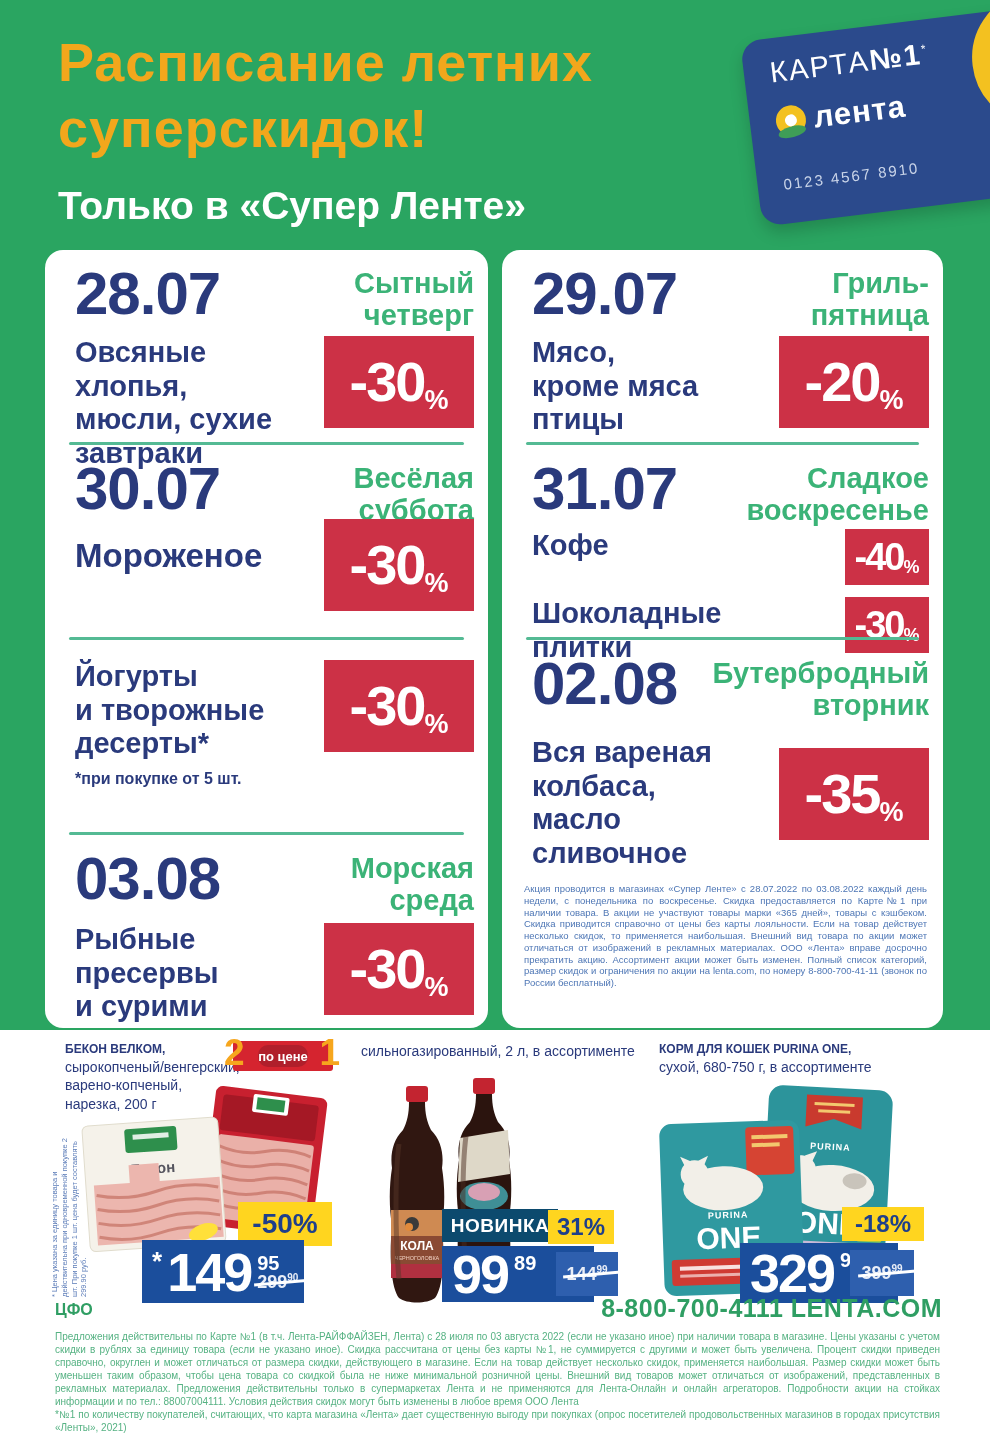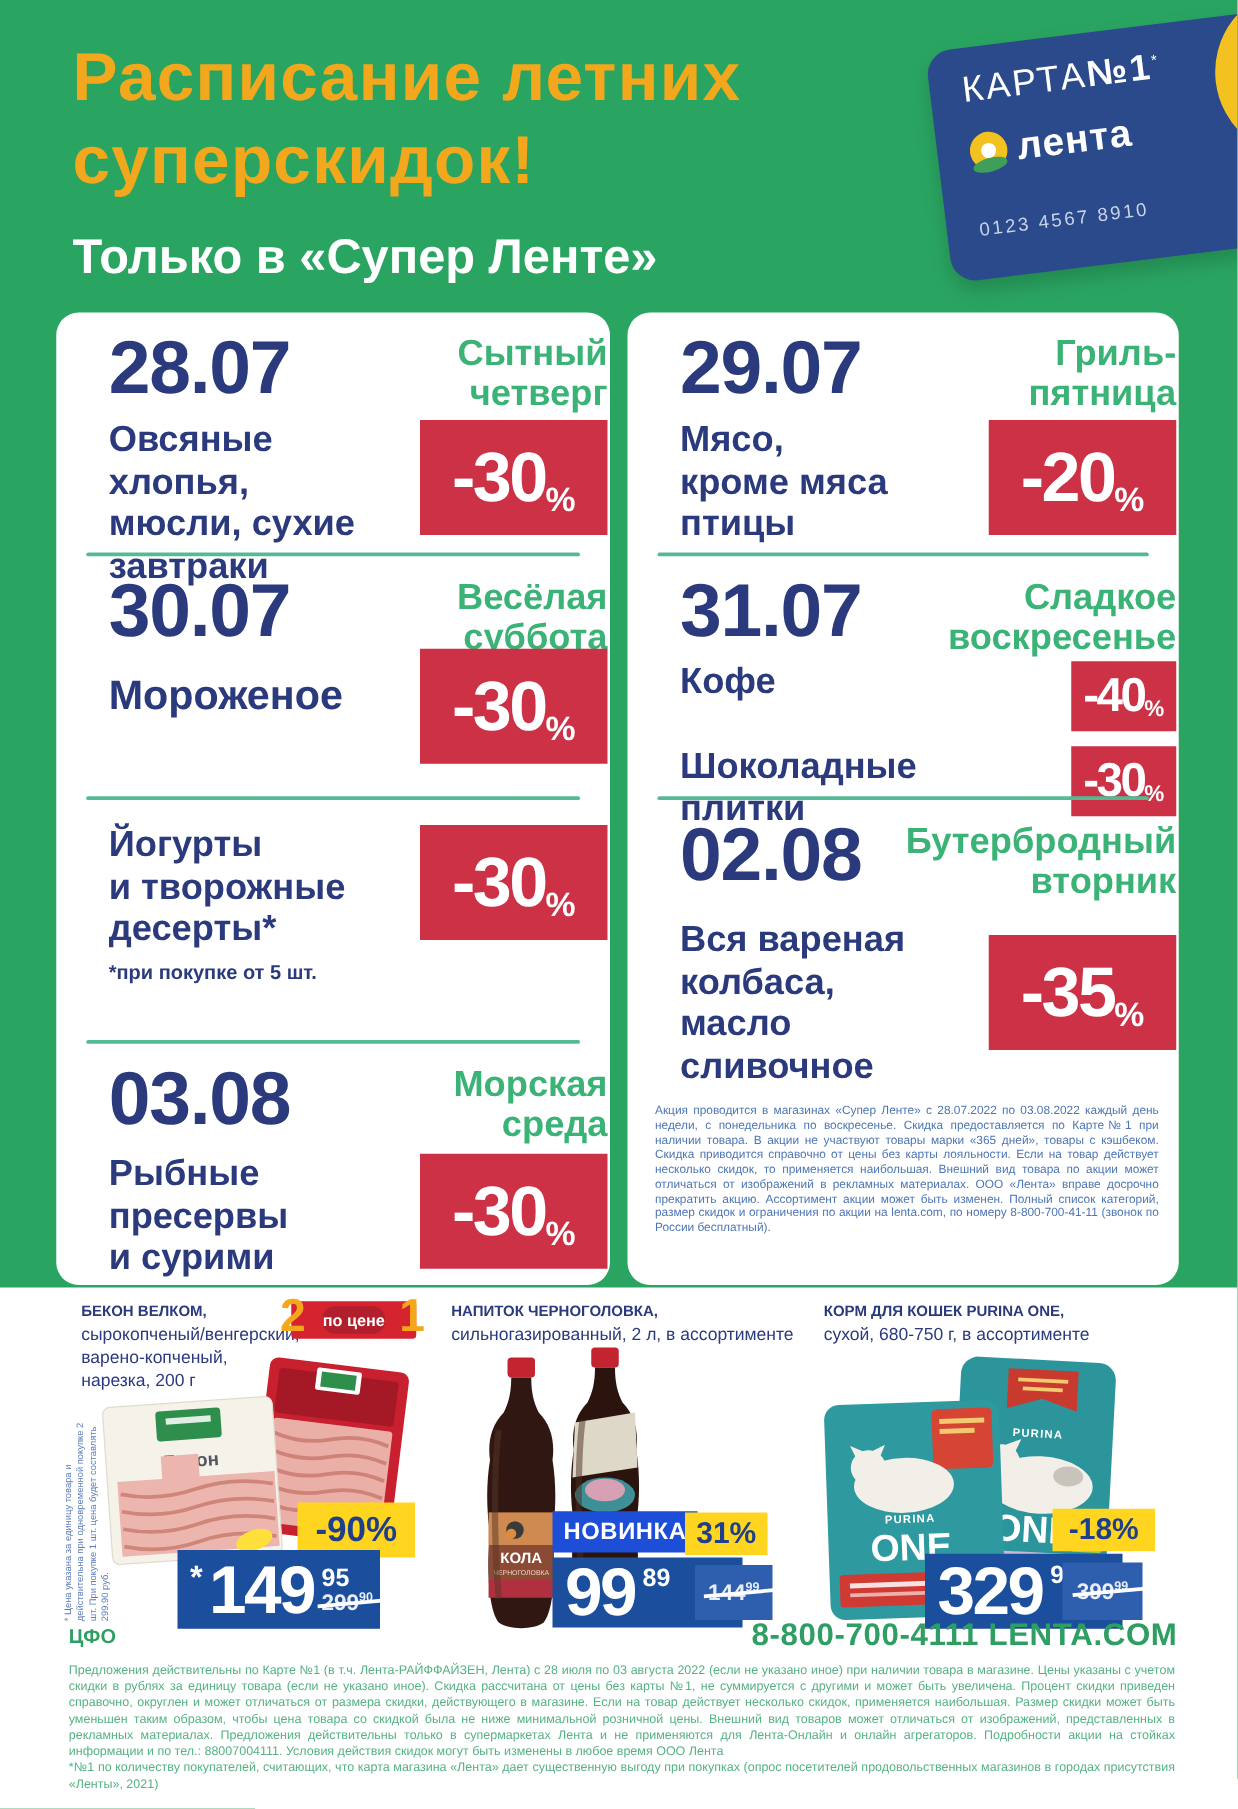--- a/index.html
+++ b/index.html
@@ -25,21 +25,21 @@
   .logo-ring::after{content:'';position:absolute;left:9px;top:9px;width:12px;height:12px;border-radius:50%;background:#fff}
   .logo-text{font-size:31px;font-weight:700;color:#fff;letter-spacing:1px}
   .card-number{position:absolute;left:26px;top:138px;font-size:15px;color:#c9d4e8;letter-spacing:2px}
   .card-bigring{position:absolute;right:-34px;top:-16px;width:74px;height:74px;
     border:68px solid #f3c120;border-radius:50%}
 
   
   .panel{position:absolute;top:250px;background:#fff;border-radius:18px}
   .panel-left{left:45px;width:443px;height:778px}
   .panel-right{left:502px;width:441px;height:778px}
-  .cell{position:absolute;left:16px;width:100%;padding:14px 18px 0 26px}
+  .cell{position:absolute;left:4px;width:100%;padding:14px 18px 0 26px}
   .divider{position:absolute;left:24px;right:24px;height:3px;background:#54ba94;border-radius:2px}
   .cell-head{display:flex;justify-content:space-between;align-items:flex-start}
   .date{font-size:60px;font-weight:800;color:#2a3a7c;letter-spacing:-1px;line-height:1}
   .day{font-size:29px;font-weight:700;color:#3bb377;text-align:right;line-height:1.12;
     white-space:pre-line;padding-top:3px}
   .cell-body{display:flex;justify-content:space-between;align-items:flex-start;margin-top:12px}
   .desc{font-size:29px;font-weight:700;color:#2a3a7c;line-height:1.16;white-space:pre-line}
   .desc-big{font-size:33px;margin-top:8px}
   .badge{background:#cc3146;color:#fff;width:150px;height:92px;display:flex;align-items:center;
     justify-content:center;flex:none}
@@ -66,21 +66,21 @@
   .tfo-num{position:absolute;top:-7px;font-size:37px;font-weight:800;color:#f6a61d;line-height:1}
   .tfo-two{left:-9px}.tfo-one{right:-7px}
   .tfo-label{position:absolute;left:25px;right:25px;top:4px;bottom:4px;background:#b01f2b;border-radius:10px;
     color:#fff;font-size:13px;font-weight:700;display:flex;align-items:center;justify-content:center}
 
   .yellow-badge{position:absolute;background:#ffd51f;color:#1e3f8b;font-weight:800;
     display:flex;align-items:center;justify-content:center}
   .disc1{left:238px;top:1202px;width:94px;height:44px;font-size:28px}
   .disc2{left:548px;top:1210px;width:66px;height:34px;font-size:24px}
   .disc3{left:842px;top:1207px;width:82px;height:34px;font-size:24px}
-  .new-badge{position:absolute;left:442px;top:1209px;width:116px;height:33px;background:#1d4ed8;color:#fff;
+  .new-badge{position:absolute;left:442px;top:1209px;width:116px;height:33px;background:#0c4a6e;color:#fff;
     font-weight:800;font-size:19px;display:flex;align-items:center;justify-content:center;letter-spacing:.5px}
 
   .price{position:absolute;background:#1b4e9c;color:#fff;display:flex;align-items:center;padding:0 10px}
   .price1{left:142px;top:1240px;width:162px;height:63px}
   .price2{left:442px;top:1246px;width:152px;height:56px}
   .price3{left:740px;top:1243px;width:158px;height:60px}
   .price .star{font-size:26px;font-weight:800;margin:-20px 5px 0 0}
   .price .int{font-size:54px;font-weight:800;letter-spacing:-2px;line-height:1}
   .price .col{display:flex;flex-direction:column;justify-content:center;margin-left:6px;height:48px}
   .price .col-sm{display:flex;flex-direction:column;margin-left:6px;align-self:flex-start;margin-top:7px}
@@ -294,32 +294,31 @@
       <g stroke="#d08579" stroke-width="3" fill="none">
         <path d="M16 106 q30 8 60 0 t62 0"></path>
           <path d="M16 120 q30 8 60 0 t62 0"></path>
         <path d="M16 134 q30 8 60 0 t62 0"></path>
           <path d="M16 148 q30 8 60 0 t62 0"></path>
       </g>
       <ellipse cx="120" cy="150" rx="15" ry="8" fill="#ffe03a" transform="rotate(-15 120 150)"></ellipse>
     </g>
   </svg>
 
-  <div class="yellow-badge disc1">-90%</div>
+  <div class="yellow-badge disc1">-50%</div>
   <div class="price price1">
     <span class="star">*</span>
     <span class="int">149</span>
     <span class="col">
       <span class="frac">95</span>
       <span class="old"><span>299</span><sup>90</sup></span>
     </span>
   </div>
 
   <div class="prod-title" style="left:361px;top:1042px;width:290px">
-    <div class="prod-name">НАПИТОК ЧЕРНОГОЛОВКА,</div>
     <div class="prod-desc">сильногазированный, 2 л, в ассортименте</div>
   </div>
 
   <svg class="prod-img" style="left:362px;top:1076px" width="180" height="230" viewBox="0 0 180 230">
     <g transform="translate(122,0)">
       <rect x="-11" y="2" width="22" height="16" rx="3" fill="#c32430"></rect>
       <path d="M-8 18 C-8 30 -10 38 -14 46 C-24 56 -27 70 -25 84 C-28 102 -28 124 -25 142 C-28 172 -26 204 -18 214 C-10 220 10 220 18 214 C26 204 28 172 25 142 C28 124 28 102 25 84 C27 70 24 56 14 46 C10 38 8 30 8 18 Z" fill="#2b140e"></path>
       <path d="M-24 62 L24 54 L26 98 L-26 106 Z" fill="#ded8c8"></path>
       <ellipse cx="0" cy="120" rx="24" ry="14" fill="#3f8f96"></ellipse>
       <ellipse cx="0" cy="116" rx="16" ry="9" fill="#d8a0b4"></ellipse>

